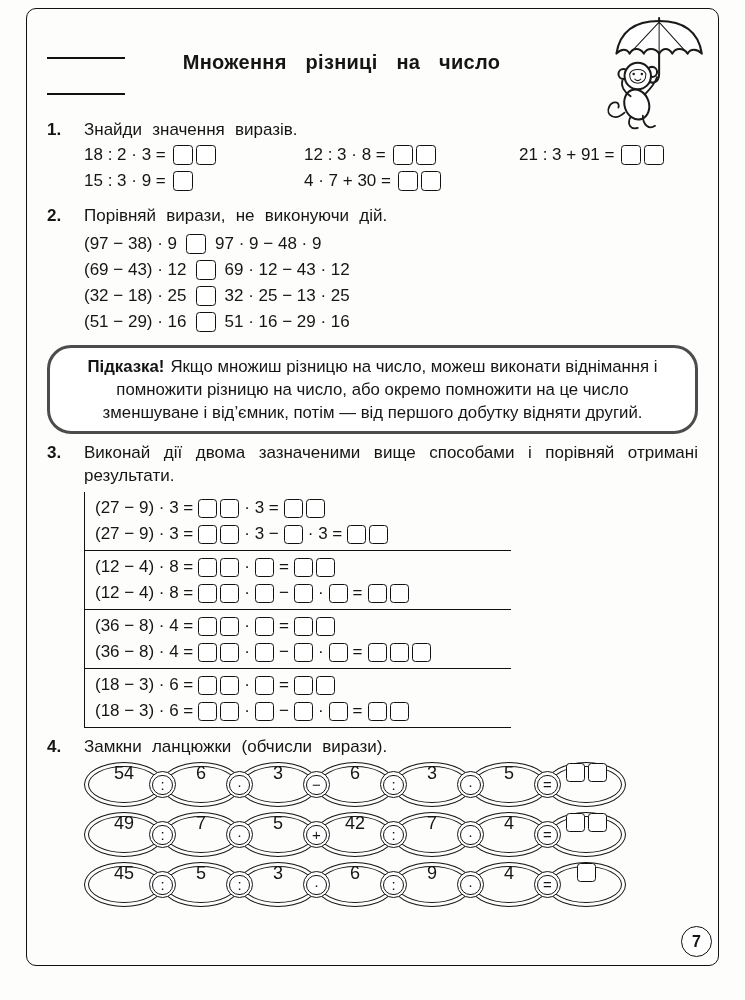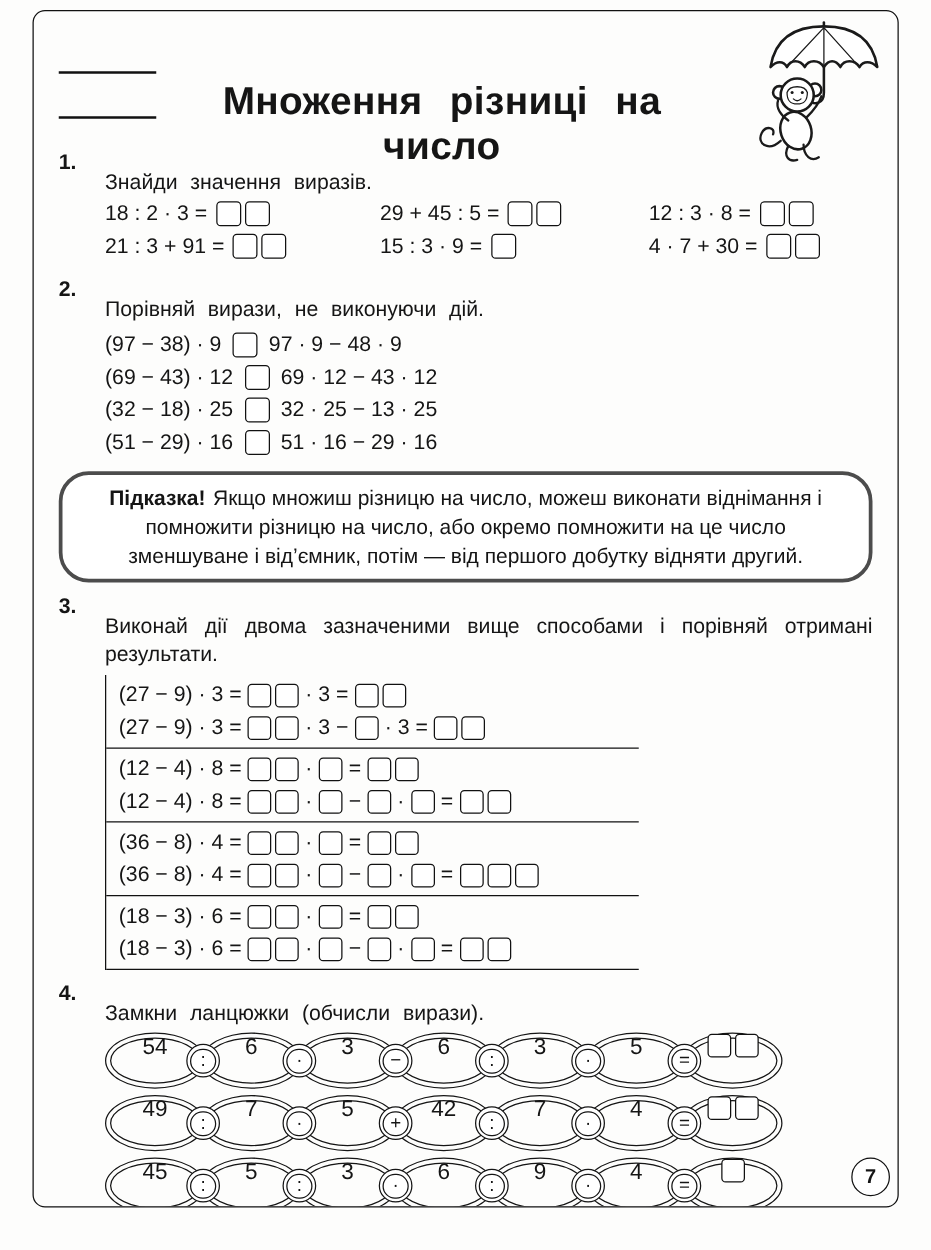--- a/index.html
+++ b/index.html
@@ -8,28 +8,28 @@
        font-family:"Liberation Sans","DejaVu Sans",sans-serif;color:#151515;}
 
   .content{position:absolute;left:26px;top:8px;right:26px;bottom:34px;
            border:1.7px solid #111;border-radius:10px;padding:14px 20px 0;overflow:hidden;}
 
   
   .header{position:relative;height:88px;}
   .rule{position:absolute;left:0;width:78px;height:2.2px;background:#111;}
   .rule1{top:34px;}
   .rule2{top:70px;}
-  .title{position:absolute;top:24px;left:78px;width:425px;margin:16px;text-align:center;
-         font-size:31px;font-weight:bold;word-spacing:13px;letter-spacing:.3px;}
+  .title{position:absolute;top:24px;left:78px;width:425px;margin:4px;text-align:center;
+         font-size:20px;font-weight:bold;word-spacing:13px;letter-spacing:.3px;}
   .monkey{position:absolute;top:-8px;right:-10px;width:112px;height:120px;}
 
   
   .task-head{display:flex;margin:8px 0 3px;font-size:17px;line-height:1.35;}
   .tnum{font-weight:bold;flex:0 0 22px;}
-  .tinstr{flex:1;word-spacing:5.5px;text-align:justify;margin-left:15px;margin-top:16px;}
+  .tinstr{flex:1;word-spacing:5.5px;text-align:justify;margin-left:15px;}
 
   .boxes{display:inline-flex;gap:3px;align-items:center;position:relative;z-index:1;}
   .box{width:20px;height:20px;border:1.6px solid #111;border-radius:3.5px;background:#fff;display:inline-block;}
   .box.small{width:19px;height:19px;}
 
   .t1-grid{display:grid;grid-template-columns:220px 215px 1fr;margin-left:37px;font-size:17px;}
   .expr{display:flex;align-items:flex-start;gap:7px;height:26px;white-space:nowrap;}
 
   .t2-rows{margin-left:37px;font-size:17px;}
   .cmp-row{display:flex;align-items:center;height:26px;white-space:nowrap;}
@@ -96,27 +96,20 @@
     </div>
     <div class="t1-grid">
         <div class="expr">
           <span class="etext">18 : 2 · 3 =</span>
           <span class="boxes">
             <span class="box"></span>
             <span class="box"></span>
           </span>
         </div>
         <div class="expr">
-          <span class="etext">29 + 45 : 5 =</span>
-          <span class="boxes">
-            <span class="box"></span>
-            <span class="box"></span>
-          </span>
-        </div>
-        <div class="expr">
           <span class="etext">12 : 3 · 8 =</span>
           <span class="boxes">
             <span class="box"></span>
             <span class="box"></span>
           </span>
         </div>
         <div class="expr">
           <span class="etext">21 : 3 + 91 =</span>
           <span class="boxes">
             <span class="box"></span>

